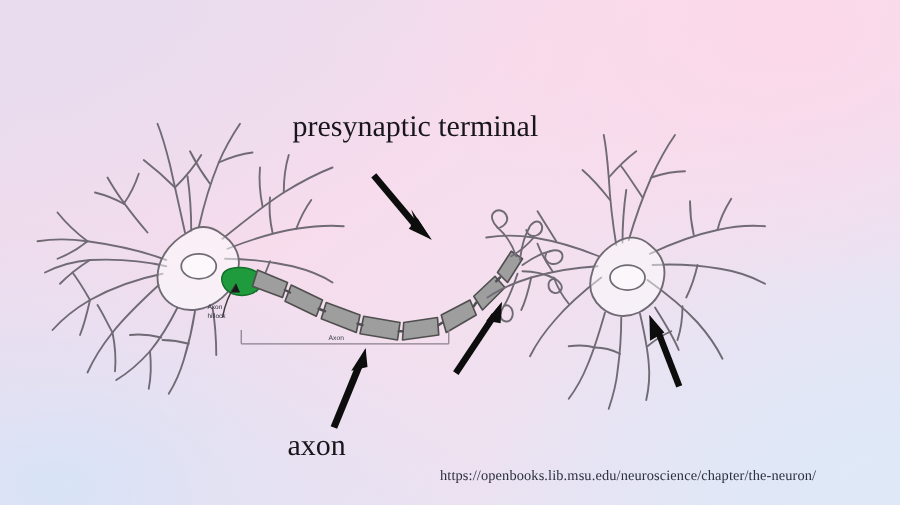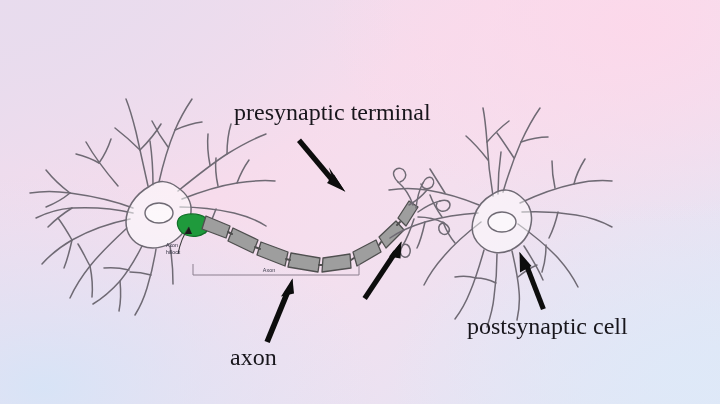--- a/index.html
+++ b/index.html
@@ -30,21 +30,21 @@
     color: #18161c;
     white-space: nowrap;
     line-height: 1;
   }
   .lbl-big { font-size: 24px; }
   .lbl-url {
     font-size: 11.5px;
     color: #2c2f3e;
     letter-spacing: 0.1px;
   }
-  #lbl-presynaptic-terminal { left: 234px; top: 100px; text-align: right; }
+  #lbl-presynaptic-terminal { left: 234px; top: 90px; text-align: right; }
   #lbl-synapse            { left: 338px; top: 283px; }
   #lbl-axon               { left: 230px; top: 345px; }
   #lbl-postsynaptic-cell  { left: 467px; top: 314px; }
   #lbl-source-url         { left: 352px; top: 376px; }
 </style>
 </head>
 <body>
 
 <div id="stage">
 
@@ -227,16 +227,16 @@
         <path d="M519.5,252.0 L522.5,270.0 L529.0,266.5 Z"></path>
       </g>
     </g>
   </svg>
 
   <div class="lbl lbl-big" id="lbl-presynaptic-terminal">presynaptic terminal</div>
 
 
   <div class="lbl lbl-big" id="lbl-axon">axon</div>
 
-  <div class="lbl lbl-big" id="lbl-postsynaptic-cell">postsynaptic cell</div>
-
+
+  <div class="lbl lbl-url" id="lbl-source-url">https://openbooks.lib.msu.edu/neuroscience/chapter/the-neuron/</div>
 
 </div>
 
 </body></html>

